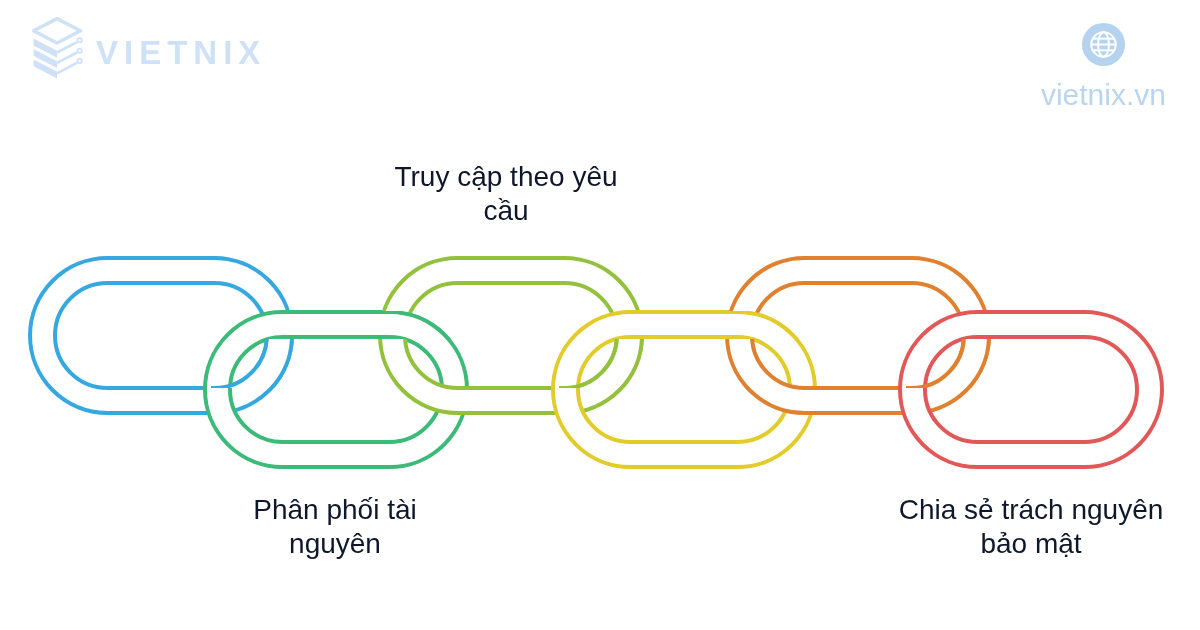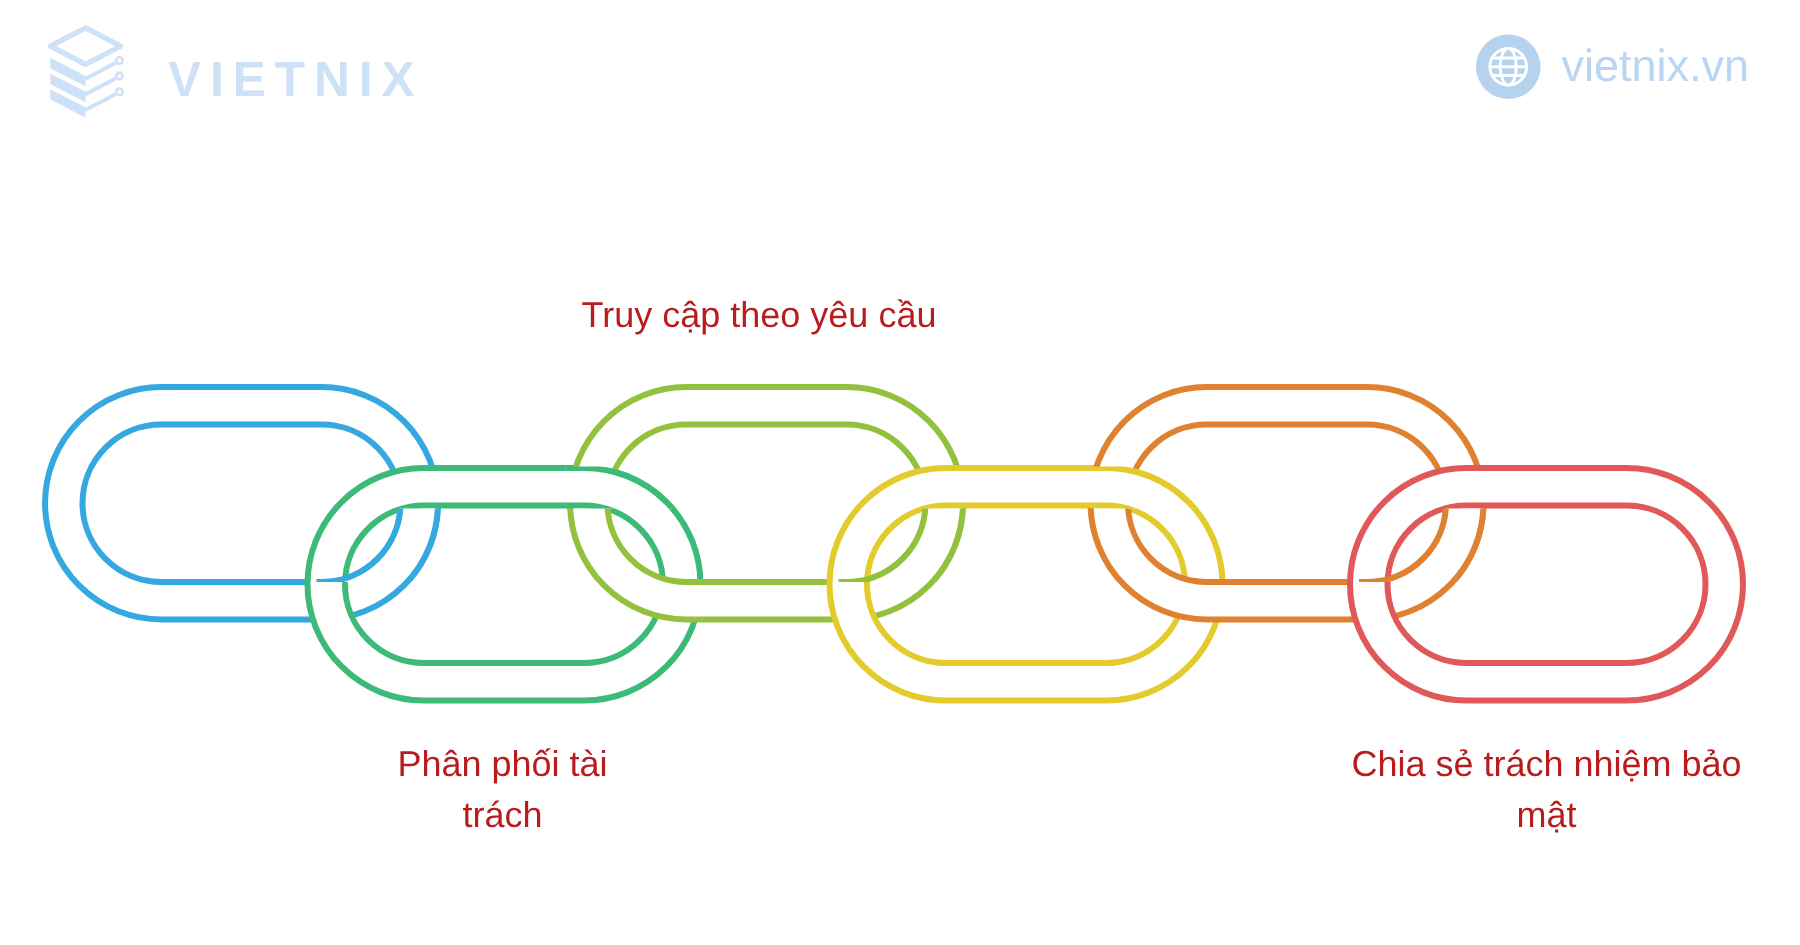--- a/index.html
+++ b/index.html
@@ -4,33 +4,33 @@
 <style>
   html,body{margin:0;padding:0;background:#ffffff;}
   .canvas{
     position:relative;
     width:1200px;height:630px;
     background:#ffffff;
     overflow:hidden;
     font-family:"Liberation Sans","DejaVu Sans",sans-serif;
   }
   
-  .logo{position:absolute;left:28px;top:16px;display:flex;align-items:center;gap:26px;}
+  .logo{position:absolute;left:28px;top:16px;display:flex;align-items:center;gap:10px;}
   .logo-text{
     font-size:33px;font-weight:bold;letter-spacing:6px;
     color:#cfe1f7;line-height:1;margin-top:6px;
   }
-  .site{position:absolute;right:34px;top:22px;display:flex;align-items:center;gap:13px;}
+  .site{position:absolute;right:34px;top:22px;display:flex;align-items:center;gap:13px;flex-direction:column;}
   .site-url{font-size:30px;color:#b9d5f1;line-height:1;}
   
   .chain{position:absolute;left:0;top:0;width:1200px;height:630px;}
   
   .lbl{
-    position:absolute;font-size:24px;line-height:34px;
-    color:#b91c1c;text-align:center;
+    position:absolute;font-size:28px;line-height:34px;
+    color:#0f172a;text-align:center;
   }
   .lbl0{left:24px;  bottom:402px;width:280px;}
   .lbl1{left:235px; top:493px;   width:200px;}
   .lbl2{left:381px; bottom:402px;width:250px;}
   .lbl3{left:554px; top:493px;   width:260px;}
   .lbl4{left:718px; bottom:402px;width:280px;}
   .lbl5{left:886px; top:493px;   width:290px;}
 </style>
 </head>
 <body>
@@ -99,16 +99,16 @@
       <path d="M630.5,312 H737.5 A77.5,77.5 0 0 1 737.5,467 H630.5 A77.5,77.5 0 0 1 630.5,312 Z M630.5,337 H737.5 A52.5,52.5 0 0 1 737.5,442 H630.5 A52.5,52.5 0 0 1 630.5,337 Z" fill="#ffffff" fill-rule="evenodd" stroke="#e2cb2a" stroke-width="4" id="chain-link-3"></path>
       <path d="M804.5,258 H911.5 A77.5,77.5 0 0 1 911.5,413 H804.5 A77.5,77.5 0 0 1 804.5,258 Z M804.5,283 H911.5 A52.5,52.5 0 0 1 911.5,388 H804.5 A52.5,52.5 0 0 1 804.5,283 Z" fill="#ffffff" fill-rule="evenodd" stroke="#df812f" stroke-width="4" id="chain-link-4"></path>
       <path d="M977.5,312 H1084.5 A77.5,77.5 0 0 1 1084.5,467 H977.5 A77.5,77.5 0 0 1 977.5,312 Z M977.5,337 H1084.5 A52.5,52.5 0 0 1 1084.5,442 H977.5 A52.5,52.5 0 0 1 977.5,337 Z" fill="#ffffff" fill-rule="evenodd" stroke="#e15858" stroke-width="4" id="chain-link-5"></path>
       <use href="#chain-link-0" clip-path="url(#jclip0)"></use>
       <use href="#chain-link-1" clip-path="url(#jclip1)"></use>
       <use href="#chain-link-2" clip-path="url(#jclip2)"></use>
       <use href="#chain-link-3" clip-path="url(#jclip3)"></use>
       <use href="#chain-link-4" clip-path="url(#jclip4)"></use>
     </svg>
 
-  <div class="lbl lbl1">Phân phối tài trách</div>
+  <div class="lbl lbl1">Phân phối tài nguyên</div>
   <div class="lbl lbl2">Truy cập theo yêu cầu</div>
-  <div class="lbl lbl5">Chia sẻ trách nhiệm bảo mật</div>
+  <div class="lbl lbl5">Chia sẻ trách nguyên bảo mật</div>
 </div>
 
 </body></html>

